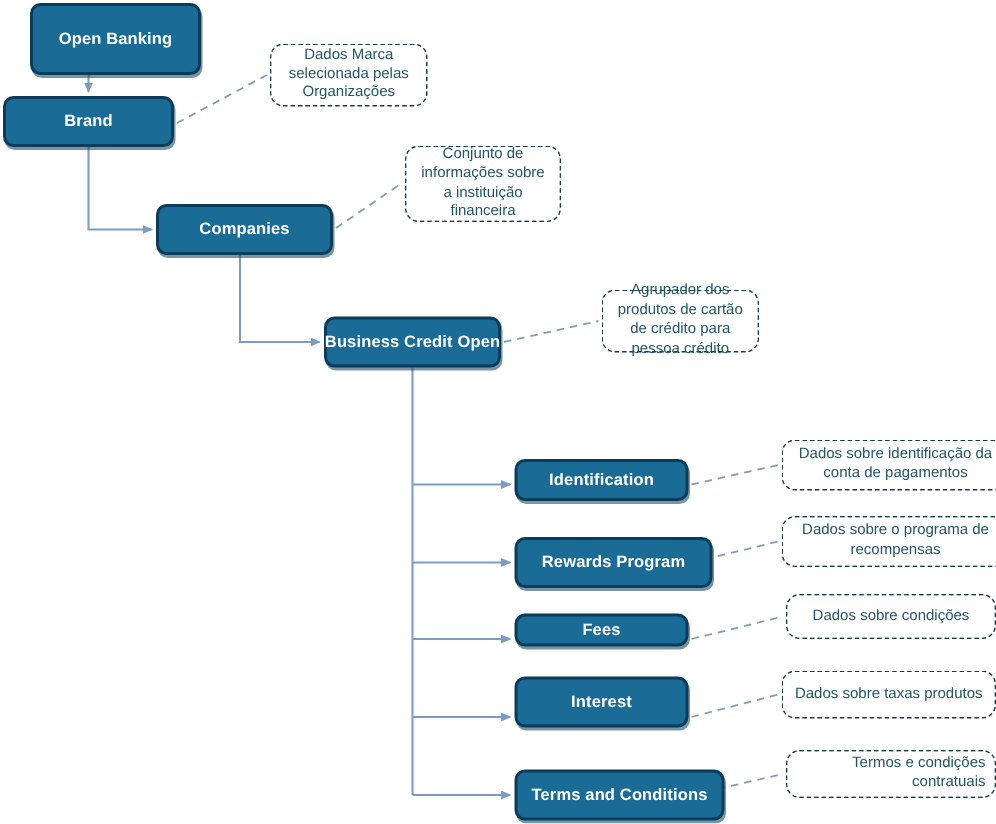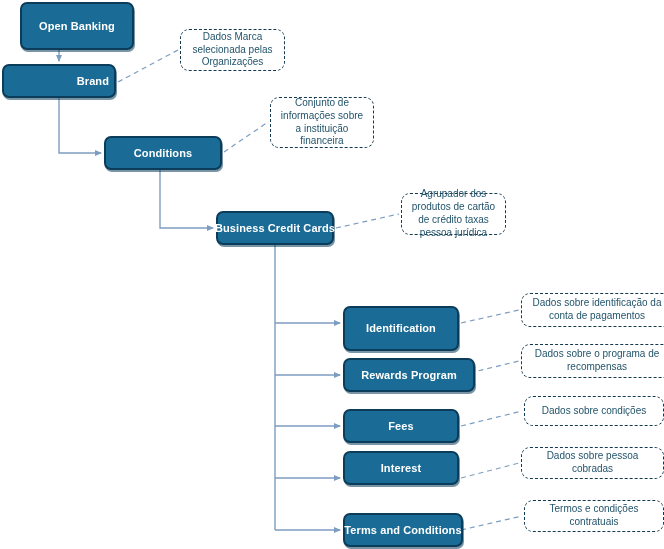--- a/index.html
+++ b/index.html
@@ -103,65 +103,65 @@
         <path d="M 461 426 L 522 411" fill="none" stroke="#7d9dc0" stroke-width="1.2" stroke-dasharray="5 4"></path>
         <path d="M 461 478 L 519 463" fill="none" stroke="#7d9dc0" stroke-width="1.2" stroke-dasharray="5 4"></path>
         <path d="M 461 530 L 522 516" fill="none" stroke="#7d9dc0" stroke-width="1.2" stroke-dasharray="5 4"></path>
       </g>
   </svg>
 
   <div id="nodes-group">
       <div class="node" style="left: 2px; top: 2px; width: 114px; height: 48px; margin-left: 18px;">
         <span class="node-label">Open Banking</span>
       </div>
-      <div class="node" style="left: 2px; top: 64px; width: 114px; height: 34px; justify-content: flex-end;">
+      <div class="node" style="left: 2px; top: 64px; width: 114px; height: 34px;">
         <span class="node-label">Brand</span>
       </div>
       <div class="node" style="left: 104px; top: 136px; width: 118px; height: 34px;">
-        <span class="node-label">Conditions</span>
+        <span class="node-label">Companies</span>
       </div>
       <div class="node" style="left: 216px; top: 211px; width: 118px; height: 34px;">
-        <span class="node-label">Business Credit Cards</span>
+        <span class="node-label">Business Credit Open</span>
       </div>
-      <div class="node" style="left: 343px; top: 306px; width: 116px; height: 45px;">
+      <div class="node" style="left: 343px; top: 306px; width: 116px; height: 28px;">
         <span class="node-label">Identification</span>
       </div>
       <div class="node" style="left: 343px; top: 358px; width: 132px; height: 34px;">
         <span class="node-label">Rewards Program</span>
       </div>
-      <div class="node" style="left: 343px; top: 409px; width: 116px; height: 34px;">
+      <div class="node" style="left: 343px; top: 409px; width: 116px; height: 22px;">
         <span class="node-label">Fees</span>
       </div>
       <div class="node" style="left: 343px; top: 451px; width: 116px; height: 34px;">
         <span class="node-label">Interest</span>
       </div>
-      <div class="node" style="left: 343px; top: 513px; width: 120px; height: 34px;">
+      <div class="node" style="left: 343px; top: 513px; width: 140px; height: 34px;">
         <span class="node-label">Terms and Conditions</span>
       </div>
     </div>
   <div id="callouts-group">
       <div class="callout" style="left: 180px; top: 29px; width: 105px; height: 42px;">
         <span class="callout-label">Dados Marca selecionada pelas Organizações</span>
       </div>
       <div class="callout" style="left: 270px; top: 97px; width: 104px; height: 51px;">
         <span class="callout-label">Conjunto de informações sobre a instituição financeira</span>
       </div>
       <div class="callout" style="left: 401px; top: 193px; width: 105px; height: 42px;">
-        <span class="callout-label">Agrupador dos produtos de cartão de crédito taxas pessoa jurídica</span>
+        <span class="callout-label">Agrupador dos produtos de cartão de crédito para pessoa crédito</span>
       </div>
       <div class="callout" style="left: 521px; top: 293px; width: 152px; height: 34px;">
         <span class="callout-label">Dados sobre identificação da conta de pagamentos</span>
       </div>
       <div class="callout" style="left: 521px; top: 344px; width: 152px; height: 34px;">
         <span class="callout-label">Dados sobre o programa de recompensas</span>
       </div>
       <div class="callout" style="left: 524px; top: 396px; width: 140px; height: 30px;">
         <span class="callout-label">Dados sobre condições</span>
       </div>
       <div class="callout" style="left: 521px; top: 447px; width: 143px; height: 32px;">
-        <span class="callout-label">Dados sobre pessoa cobradas</span>
+        <span class="callout-label">Dados sobre taxas produtos</span>
       </div>
-      <div class="callout" style="left: 524px; top: 500px; width: 140px; height: 32px;">
+      <div class="callout" style="left: 524px; top: 500px; width: 140px; height: 32px; text-align: right;">
         <span class="callout-label">Termos e condições contratuais</span>
       </div>
     </div>
 
 </div>
 
 </body></html>

